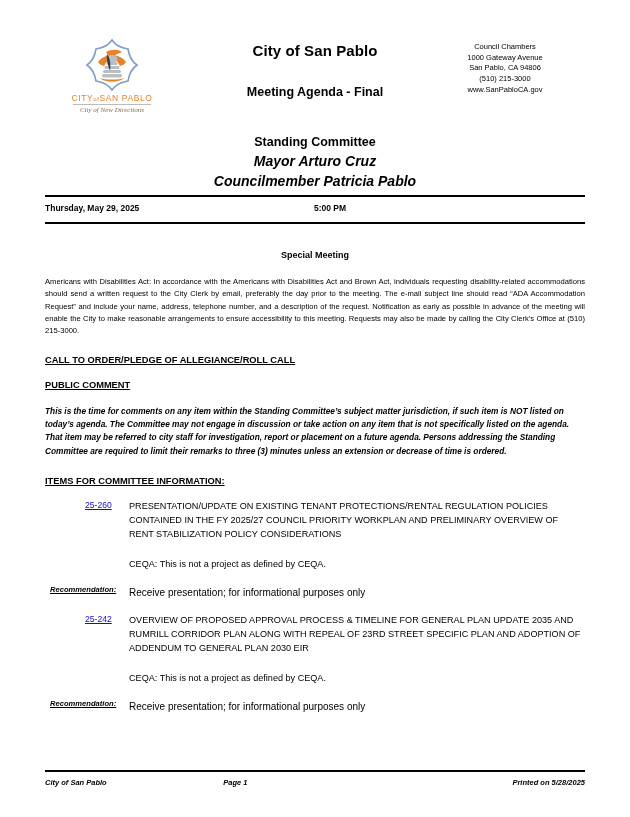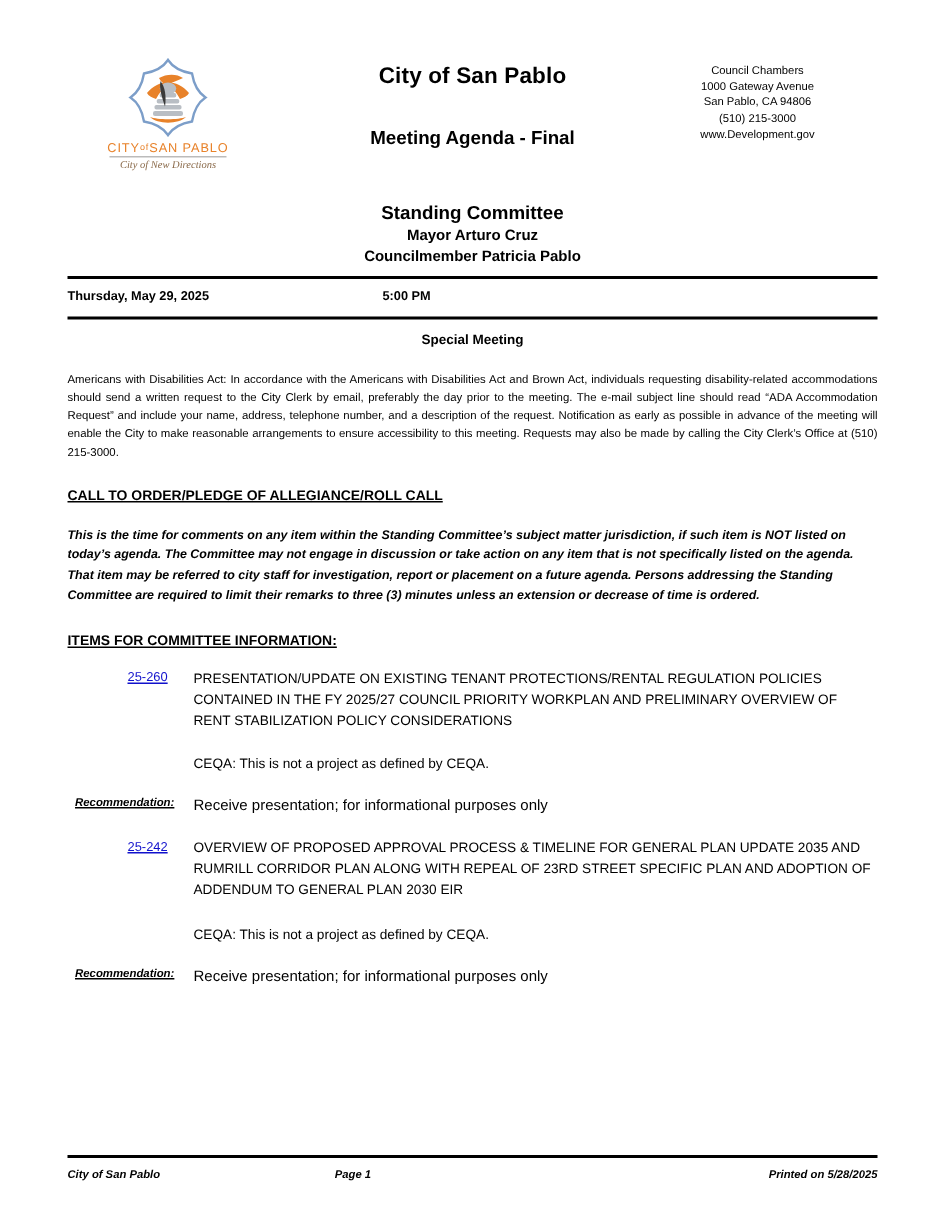--- a/index.html
+++ b/index.html
@@ -103,45 +103,46 @@
   .committee {
     text-align: center;
     margin-top: 4px;
   }
   .committee-name {
     font-size: 12.5px;
     font-weight: bold;
     line-height: 1.32;
   }
   .committee-member {
-    font-size: 10px;
-    font-weight: bold;
+    font-size: 14px;
+    font-weight: bold;
+    font-style: italic;
     line-height: 1.45;
   }
 
   
   .rule-thick {
     border-top: 2.2px solid #000;
     margin: 4px 0 0 0;
   }
   .meeting-row {
     display: flex;
     align-items: baseline;
     font-size: 8.5px;
     font-weight: bold;
     padding: 6px 0 5px 0;
   }
   .meeting-date { width: 210px; }
-  .meeting-time { width: 150px; text-align: left; }
+  .meeting-time { width: 150px; text-align: center; }
 
   .special-meeting {
     text-align: center;
     font-size: 9px;
     font-weight: bold;
-    margin-top: 8px;
+    margin-top: 26px;
   }
 
   
   .ada {
     font-size: 7.6px;
     line-height: 1.62;
     text-align: justify;
     margin-top: 16px;
   }
 
@@ -271,21 +272,21 @@
       <div class="header-center">
         <div class="org-title">City of San Pablo</div>
         <div class="doc-title">Meeting Agenda - Final</div>
       </div>
 
       <div class="header-right">
         <div>Council Chambers</div>
         <div>1000 Gateway Avenue</div>
         <div>San Pablo, CA 94806</div>
         <div>(510) 215-3000</div>
-        <div>www.Development.gov</div>
+        <div>www.SanPabloCA.gov</div>
       </div>
     </div>
 
     <div class="committee">
       <div class="committee-name">Standing Committee</div>
       <div class="committee-member">Mayor Arturo Cruz</div>
       <div class="committee-member">Councilmember Patricia Pablo</div>
     </div>
 
     <div class="rule-thick"></div>
@@ -296,20 +297,21 @@
     </div>
 
     <div class="rule-thick"></div>
 
     <div class="special-meeting">Special Meeting</div>
 
     <div class="ada">Americans with Disabilities Act: In accordance with the Americans with Disabilities Act and Brown Act, individuals requesting disability-related accommodations should send a written request to the City Clerk by email, preferably the day prior to the meeting.  The e-mail subject line should read “ADA Accommodation Request” and include your name, address, telephone number, and a description of the request.  Notification as early as possible in advance of the meeting will enable the City to make reasonable arrangements to ensure accessibility to this meeting.  Requests may also be made by calling the City Clerk’s Office at (510) 215-3000.</div>
 
     <div class="section-heading">CALL TO ORDER/PLEDGE OF ALLEGIANCE/ROLL CALL</div>
 
+    <div class="section-heading tight">PUBLIC COMMENT</div>
 
     <div class="public-comment-body">This is the time for comments on any item within the Standing Committee’s subject matter jurisdiction, if such item is NOT listed on today’s agenda. The Committee may not engage in discussion or take action on any item that is not specifically listed on the agenda. That item may be referred to city staff for investigation, report or placement on a future agenda. Persons addressing the Standing Committee are required to limit their remarks to three (3) minutes unless an extension or decrease of time is ordered.</div>
 
     <div class="items-heading">ITEMS FOR COMMITTEE INFORMATION:</div>
 
     <div class="agenda-item">
       <div class="item-num">
         <a href="#">25-260</a>
       </div>
       <div class="item-body">

